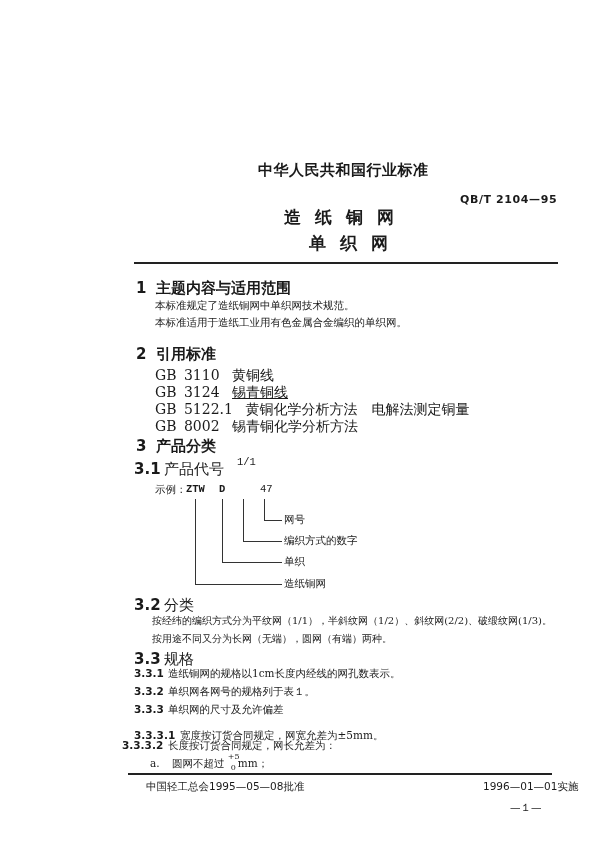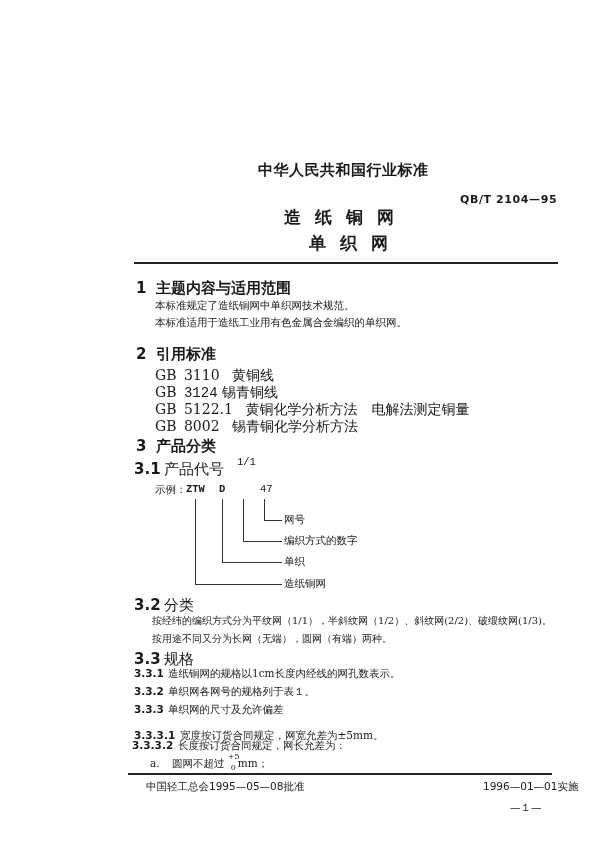--- a/index.html
+++ b/index.html
@@ -55,22 +55,22 @@
   <span class="num">2</span><span>引用标准</span>
 </div>
 
 <div class="abs song gb" style="left:155px; top:367px;">
   <span>GB</span>
   <span style="margin-left:3px;">3110</span>
   <span style="margin-left:8px;">黄铜线</span>
 </div>
 <div class="abs song gb" style="left:155px; top:384px;">
   <span>GB</span>
-  <span style="margin-left:3px;font-family:Liberation Mono, monospace;">3124</span>
-  <span style="">锡青铜线</span>
+  <span style="margin-left:3px;">3124</span>
+  <span style="margin-left:8px;text-decoration:underline;">锡青铜线</span>
 </div>
 <div class="abs song gb" style="left:155px; top:401px;">
   <span>GB</span>
   <span style="margin-left:3px;">5122.1</span>
   <span style="margin-left:8px;">黄铜化学分析方法　电解法测定铜量</span>
 </div>
 <div class="abs song gb" style="left:155px; top:418px;">
   <span>GB</span>
   <span style="margin-left:3px;">8002</span>
   <span style="margin-left:8px;">锡青铜化学分析方法</span>
@@ -122,21 +122,21 @@
 </div>
 <div class="abs song body-text" style="left:134px; top:685px;">
   <span class="hei" style="display:inline-block; width:34px;">3.3.2</span><span>单织网各网号的规格列于表１。</span>
 </div>
 <div class="abs song body-text" style="left:134px; top:703px;">
   <span class="hei" style="display:inline-block; width:34px;">3.3.3</span><span>单织网的尺寸及允许偏差</span>
 </div>
 <div class="abs song body-text" style="left:134px; top:721px;">
   <span class="hei" style="display:inline-block; width:46px;margin-top:8px;">3.3.3.1</span><span>宽度按订货合同规定，网宽允差为±5mm。</span>
 </div>
-<div class="abs song body-text" style="left:132px; top:739px;">
+<div class="abs song body-text" style="left:122px; top:739px;">
   <span class="hei" style="display:inline-block; width:46px;">3.3.3.2</span><span>长度按订货合同规定，网长允差为：</span>
 </div>
 
 <div class="abs song body-text" style="left:150px; top:757px;">
   <span style="display:inline-block; width:22px;">a.</span><span>圆网不超过</span>
   <span class="tol-wrap">
     <span class="up">+5</span>
     <span class="down">0</span>
   </span><span>mm；</span>
 </div>

